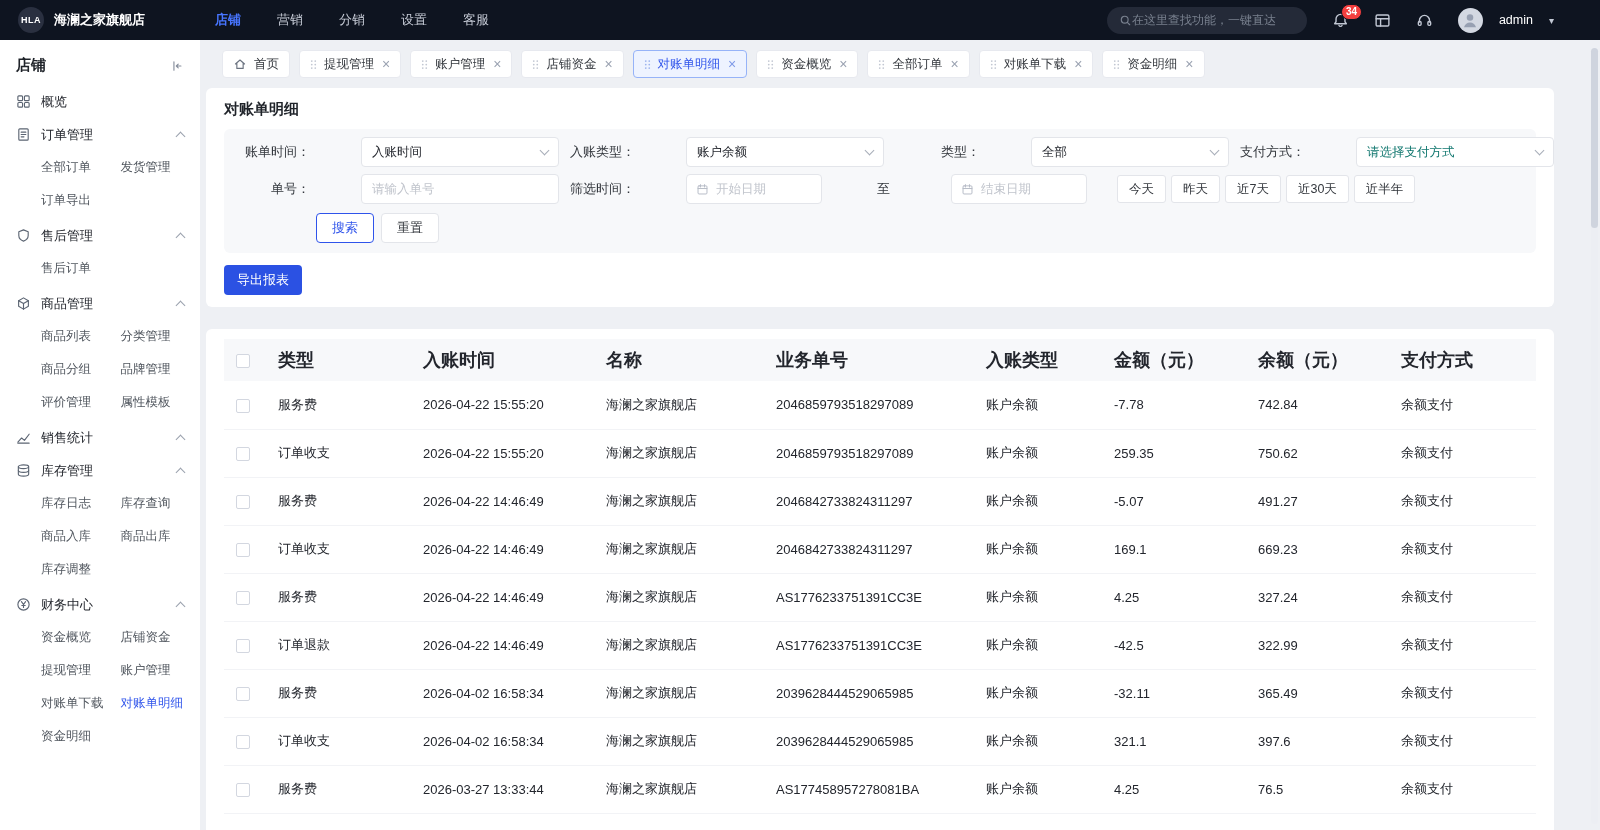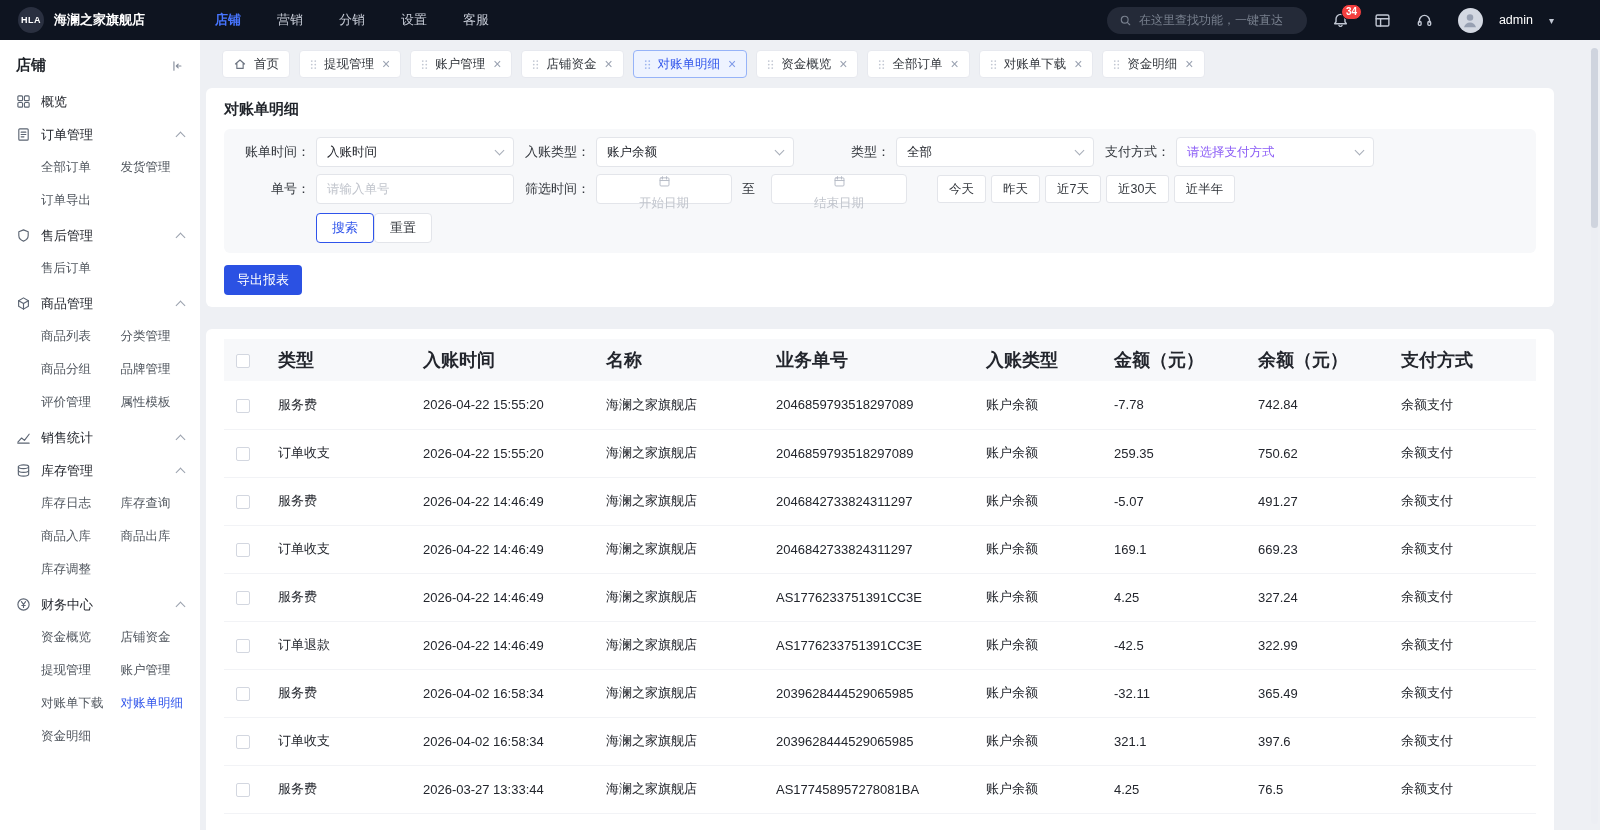--- a/index.html
+++ b/index.html
@@ -8,21 +8,21 @@
   .app { width:1600px; height:830px; display:flex; flex-direction:column; position:relative; }
 
   
   .topbar { height:40px; flex:0 0 40px; background:#0e1420; display:flex; align-items:center; padding:0 46px 0 18px; }
   .logo { width:26px; height:26px; border-radius:50%; background:#2a3040; color:#fff; font-size:9px; font-weight:bold; display:flex; align-items:center; justify-content:center; letter-spacing:.5px; flex:0 0 auto; }
   .store-name { color:#fff; font-size:13px; font-weight:600; margin-left:10px; white-space:nowrap; }
   .topnav { display:flex; margin-left:70px; gap:36px; }
   .topnav-item { color:#c6cbd6; font-size:13px; cursor:pointer; white-space:nowrap; }
   .topnav-item.active { color:#4775ff; font-weight:600; }
   .topbar-right { margin-left:auto; display:flex; align-items:center; gap:25px; }
-  .search-pill { width:200px; height:27px; background:#242a38; border-radius:14px; display:flex; align-items:center; padding:0 12px; gap:7px; }
+  .search-pill { width:200px; height:27px; background:#242a38; border-radius:14px; display:flex; align-items:center; padding:0 12px; }
   .search-pill svg { width:13px; height:13px; stroke:#79818f; fill:none; stroke-width:1.4; stroke-linecap:round; flex:0 0 auto; }
   .search-pill input { background:transparent; border:none; outline:none; color:#aab1c0; font-size:12px; width:100%; font-family:inherit; }
   .search-pill input::placeholder { color:#79818f; }
   .icon-btn { position:relative; color:#c2c8d4; display:flex; cursor:pointer; }
   .icon-btn svg { width:17px; height:17px; stroke:currentColor; fill:none; stroke-width:1.3; stroke-linecap:round; stroke-linejoin:round; }
   .badge { position:absolute; top:-8px; left:9px; background:#f53f3f; color:#fff; font-size:10px; line-height:14px; padding:0 4px; border-radius:8px; border:1.5px solid #0e1420; font-weight:600; }
   .user { display:flex; align-items:center; gap:16px; cursor:pointer; }
   .avatar { width:25px; height:25px; border-radius:50%; background:#d3d8e2; overflow:hidden; display:flex; align-items:center; justify-content:center; }
   .avatar svg { width:20px; height:20px; }
   .user-name { color:#fff; font-size:12.5px; }
@@ -59,36 +59,36 @@
   .home-ic { display:flex; color:#6b7380; }
   .home-ic svg { width:14px; height:14px; stroke:currentColor; fill:none; stroke-width:1.3; stroke-linecap:round; stroke-linejoin:round; }
 
   
   .content { flex:1; overflow:hidden; }
   .card { background:#fff; border-radius:6px; }
   .card-head { padding:12px 18px 10px; font-size:15px; font-weight:700; color:#1f2329; }
   .filter-wrap { margin:0 18px; background:#f7f8fa; border-radius:6px; padding:8px 18px 6px; }
   .f-row { display:flex; align-items:center; }
   .f-row:not(:last-child) { margin-bottom:7px; }
-  .f-group { display:flex; align-items:center; }
+  .f-group { display:flex; align-items:center;gap:45px; }
   .f-label { width:68px; text-align:right; font-size:13px; color:#33373d; flex:0 0 auto; white-space:nowrap; }
   .select { width:198px; height:30px; background:#fff; border:1px solid #e3e5ea; border-radius:4px; display:flex; align-items:center; justify-content:space-between; padding:0 10px; margin-left:6px; cursor:pointer; }
   .select .val { font-size:12.5px; color:#23262d; }
-  .select .val.placeholder { color:#8b5cf6; }
+  .select .val.placeholder { color:#0f766e; }
   .dchev { width:7px; height:7px; border-right:1.3px solid #a7adb8; border-bottom:1.3px solid #a7adb8; transform:rotate(45deg); margin-top:-3px; flex:0 0 auto; }
   .g2 { margin-left:8px; } .g3 { margin-left:28px; } .g4 { margin-left:8px; }
   .text-input { width:198px; height:30px; border:1px solid #e3e5ea; border-radius:4px; padding:0 10px; margin-left:6px; font-size:12.5px; outline:none; color:#23262d; background:#fff; font-family:inherit; }
   .text-input::placeholder { color:#c0c4cc; }
-  .date-input { width:136px; height:30px; background:#fff; border:1px solid #e3e5ea; border-radius:4px; display:flex; align-items:center; gap:7px; padding:0 9px; margin-left:6px; color:#c0c4cc; font-size:12.5px; cursor:pointer;flex-direction:column; }
+  .date-input { width:136px; height:30px; background:#fff; border:1px solid #e3e5ea; border-radius:4px; display:flex; align-items:center; gap:7px; padding:0 9px; margin-left:6px; color:#c0c4cc; font-size:12.5px; cursor:pointer; }
   .date-input .cal { display:flex; color:#b6bbc6; }
   .date-input svg { width:13px; height:13px; stroke:currentColor; fill:none; stroke-width:1.2; stroke-linecap:round; }
   .to { margin:0 10px; color:#33373d; font-size:13px; }
   .quick-ranges { display:flex; gap:5px; margin-left:30px; }
   .qr-btn { height:28px; padding:0 11px; background:#fff; border:1px solid #e3e5ea; border-radius:3px; font-size:12.5px; color:#33373d; cursor:pointer; font-family:inherit; white-space:nowrap; }
-  .btn-row { margin-left:74px; gap:0; padding:2px 0 4px; }
+  .btn-row { margin-left:74px; gap:7px; padding:2px 0 4px; }
   .btn { height:30px; padding:0 15px; border-radius:4px; font-size:13px; cursor:pointer; font-family:inherit; }
   .btn-search { background:#fff; border:1px solid #2f54eb; color:#2f54eb; }
   .btn-reset { background:#fff; border:1px solid #e3e5ea; color:#33373d; }
   .export-row { padding:12px 18px 12px; }
   .btn-export { background:#2b51e3; border:none; color:#fff; height:30px; padding:0 13px; border-radius:4px; font-size:13px; cursor:pointer; font-family:inherit; }
 
   
   .card-table { margin-top:22px; padding:10px 18px 0; min-height:560px; }
   table { width:100%; border-collapse:collapse; table-layout:fixed; }
   th { background:#f7f8fa; font-weight:600; font-size:18px; color:#23262d; text-align:left; height:42px; padding:0 8px; }

